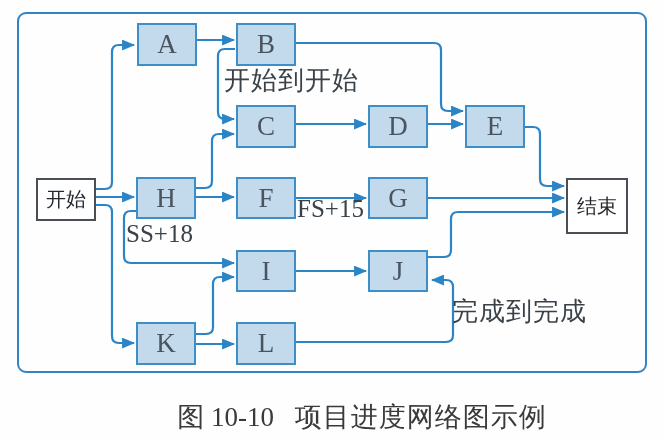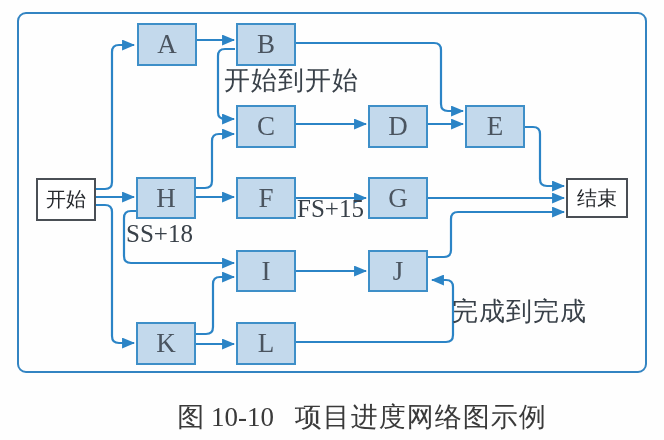--- a/index.html
+++ b/index.html
@@ -96,21 +96,21 @@
   </div>
   <div class="node activity" style="left:368px;top:250px;width:60px;height:42px;">
     <span>J</span>
   </div>
   <div class="node activity" style="left:136px;top:322px;width:60px;height:43px;">
     <span>K</span>
   </div>
   <div class="node activity" style="left:236px;top:322px;width:60px;height:43px;">
     <span>L</span>
   </div>
-  <div class="node milestone" style="left:566px;top:178px;width:62px;height:40px;">
+  <div class="node milestone" style="left:566px;top:178px;width:62px;height:56px;">
     <span>结束</span>
   </div>
 
   <div class="edge-label cjk-label" style="left:224px;top:67px;">开始到开始</div>
   <div class="edge-label lag-label" style="left:297px;top:184px;margin-top:12px;">FS+15</div>
   <div class="edge-label lag-label" style="left:126px;top:221px;">SS+18</div>
   <div class="edge-label cjk-label" style="left:452px;top:298px;">完成到完成</div>
 
   <div id="caption">
     <span class="caption-label">图 10-10</span>

